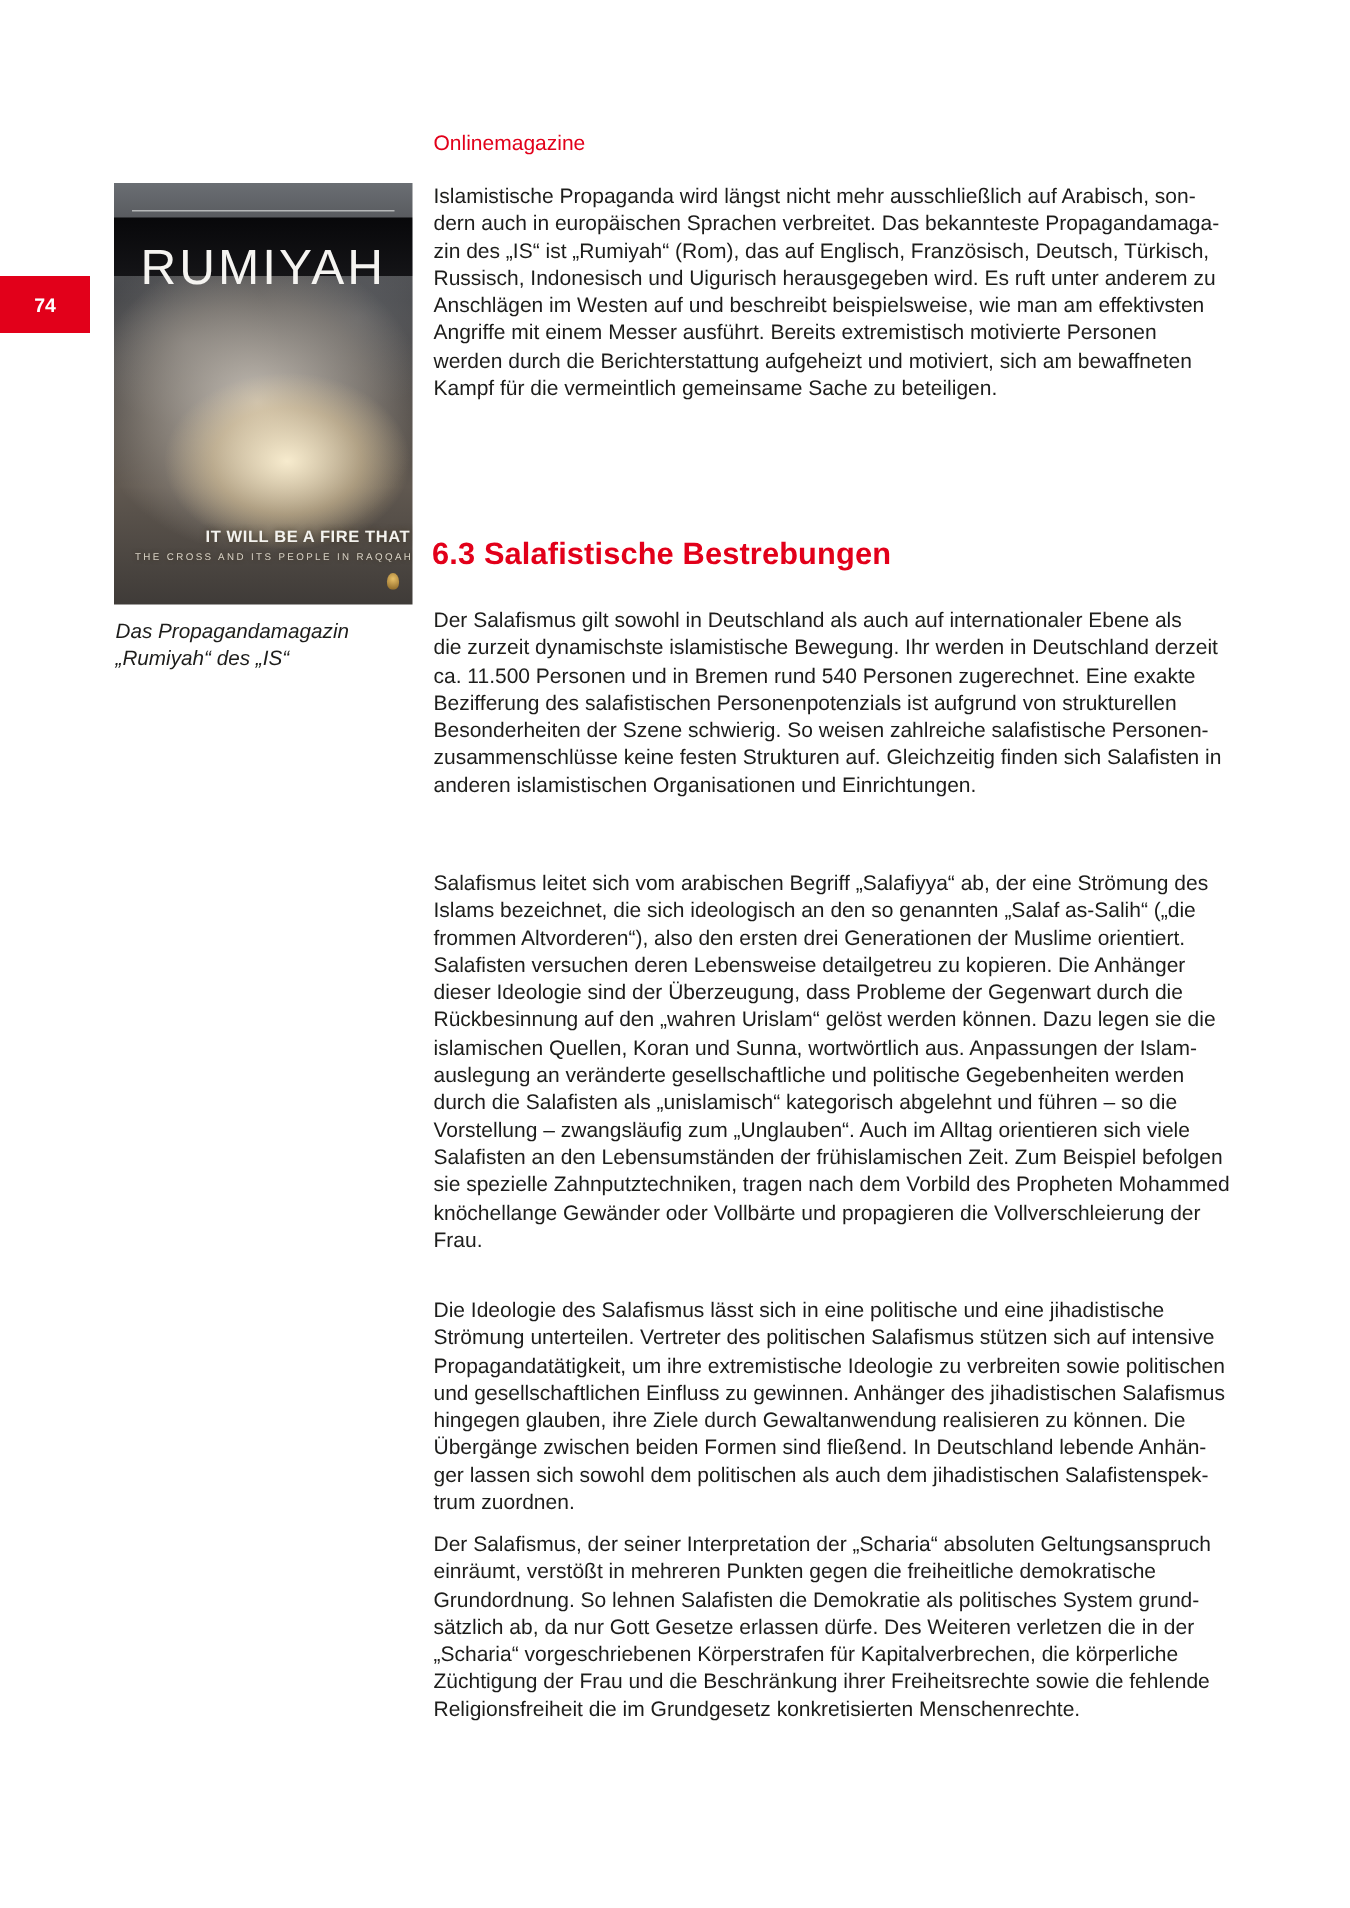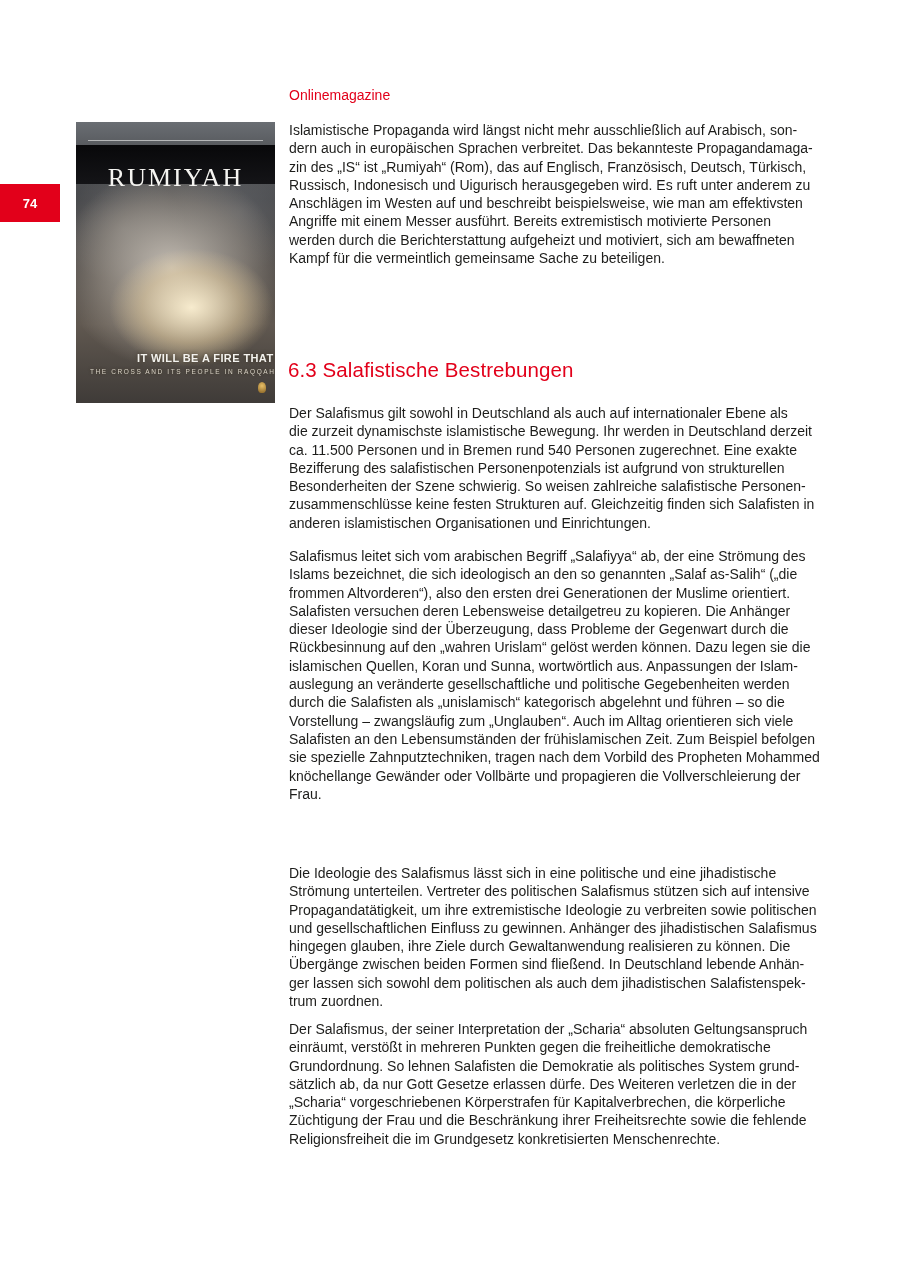--- a/index.html
+++ b/index.html
@@ -44,23 +44,23 @@
     width: 100%; height: 39px;
     background: linear-gradient(180deg, #08080a, #141417);
     display: flex; flex-direction: column; align-items: center; justify-content: center;
   }
   .cover-topline {
     width: 88%;
     border-top: 1px solid rgba(255,255,255,0.55);
     margin-bottom: 3px;
   }
   .cover-title {
-    font-family: Liberation Serif, serif;
+    font-family: Liberation Sans, sans-serif;
     color: #f5f4f1;
-    font-size: 26px;
+    font-size: 33px;
     line-height: 25px;
     letter-spacing: 2px;
     margin-top: 21px;
   }
   .cover-headline {
     position: absolute;
     left: 13px; bottom: 39px;
     color: #f3f2ee;
     font-weight: bold;
     font-size: 11px;
@@ -102,36 +102,36 @@
     position: absolute;
     left: 289px; top: 87px;
     color: #e2001a;
     font-weight: normal;
     font-size: 14px;
   }
   .section-heading {
     position: absolute;
     left: 288px; top: 358px;
     color: #e2001a;
-    font-weight: normal;
+    font-weight: bold;
     font-size: 20.5px;
     letter-spacing: 0.1px;
   }
   .para {
     position: absolute;
     left: 289px;
     width: 545px;
     font-size: 14px;
     line-height: 18.3px;
     color: #1d1d1b;
     white-space: pre-line;
   }
   .p-intro { top: 121px; }
   .p-1 { top: 404px; }
-  .p-2 { top: 547px; }
+  .p-2 { top: 579px; }
   .p-3 { top: 864px; }
   .p-4 { top: 1020px; }
 </style>
 </head>
 <body>
 
 <div id="page">
 
   <div class="page-num-badge">
     <span>74</span>
@@ -140,20 +140,22 @@
   <div class="cover">
     <div class="cover-band">
       <div class="cover-topline"></div>
       <div class="cover-title">RUMIYAH</div>
     </div>
     <div class="cover-headline">IT WILL BE A FIRE THAT BURNS</div>
     <div class="cover-subline">THE CROSS AND ITS PEOPLE IN RAQQAH</div>
     <div class="cover-emblem"></div>
   </div>
 
+  <div class="fig-caption">Das Propagandamagazin
+„Rumiyah“ des „IS“</div>
 
   <div class="kicker">Onlinemagazine</div>
 
   <div class="para p-intro">Islamistische Propaganda wird längst nicht mehr ausschließlich auf Arabisch, son-
 dern auch in europäischen Sprachen verbreitet. Das bekannteste Propagandamaga-
 zin des „IS“ ist „Rumiyah“ (Rom), das auf Englisch, Französisch, Deutsch, Türkisch,
 Russisch, Indonesisch und Uigurisch herausgegeben wird. Es ruft unter anderem zu
 Anschlägen im Westen auf und beschreibt beispielsweise, wie man am effektivsten
 Angriffe mit einem Messer ausführt. Bereits extremistisch motivierte Personen
 werden durch die Berichterstattung aufgeheizt und motiviert, sich am bewaffneten

